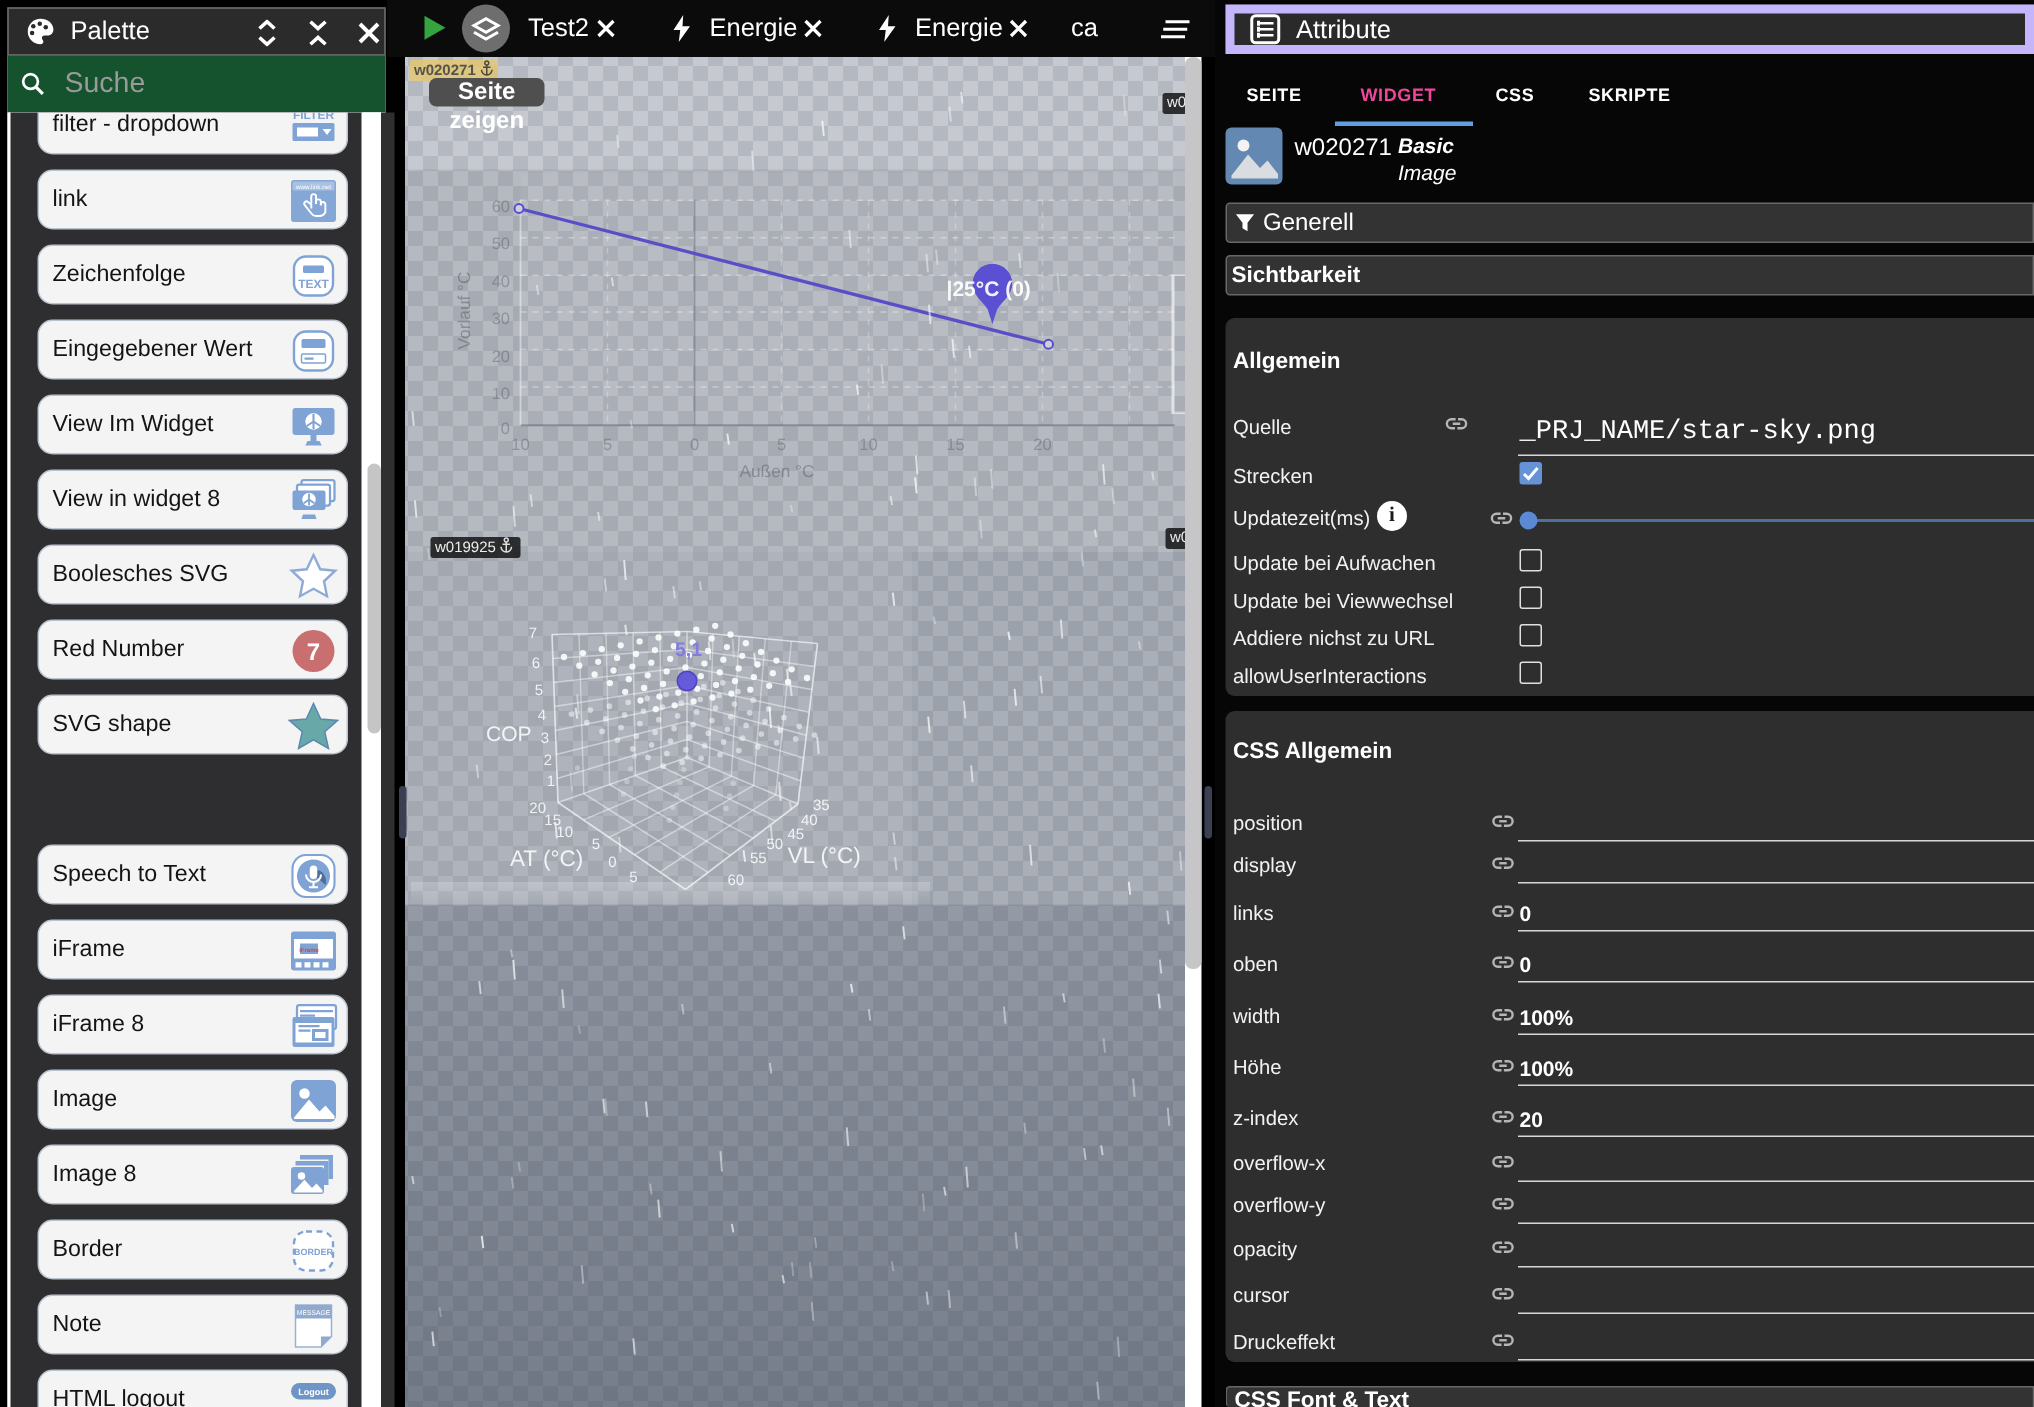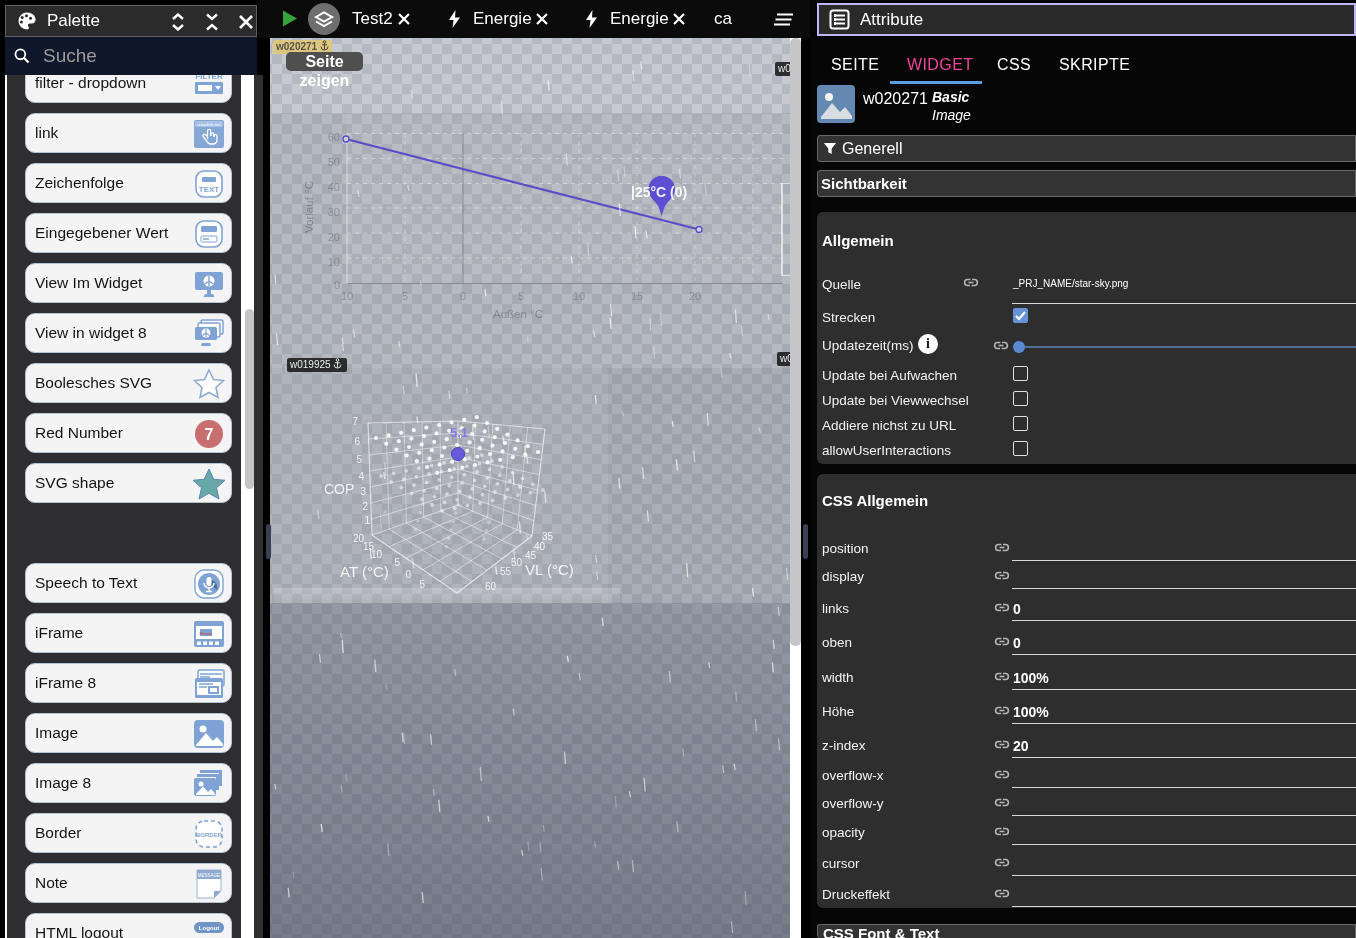--- a/index.html
+++ b/index.html
@@ -4,21 +4,21 @@
 <style>
   * { margin:0; padding:0; box-sizing:border-box; }
   html,body { background:#000; width:1356px; height:938px; overflow:hidden; }
   body { font-family:"Liberation Sans", sans-serif; position:relative; }
   .abs { position:absolute; }
 
   
   #palette { left:5px; top:5px; width:252px; height:933px; background:#fff; }
   #pal-head { left:0; top:0; width:252px; height:32px; background:#2b2b2b; border:1px solid #606060; display:flex; align-items:center; color:#fff; }
   #pal-head .title { font-size:17px; margin-left:11px; }
-  #pal-search { left:0; top:32px; width:252px; height:38px; background:#0f172a; display:flex; align-items:center; }
+  #pal-search { left:0; top:32px; width:252px; height:38px; background:#14532d; display:flex; align-items:center; }
   #pal-search .ph { color:#9a9a9a; font-size:19px; margin-left:12px; }
   #pal-body { left:0; top:70px; width:252px; height:863px; background:#fff; }
   #pal-list { left:2px; top:0; width:234px; height:863px; background:#2e2e30; overflow:hidden; }
   #pal-scroll { left:237px; top:0; width:12px; height:863px; background:#fff; }
   #pal-thumb { left:240px; top:234px; width:9px; height:180px; background:#c5c5c5; border-radius:5px; }
   .pitem { position:absolute; left:18px; width:207px; height:40px; background:#f4f4f5; border:1px solid #b9c2cf; border-radius:10px; color:#141414; font-size:15.5px; display:flex; align-items:center; }
   .pitem span { margin-left:9px; }
   .pitem .pic { position:absolute; right:5px; top:4px; width:34px; height:32px; }
 
   
@@ -35,23 +35,23 @@
     background-position:2px 6px, 2px 16px, 12px -4px, -8px 6px; }
   #cv-scroll { left:532px; top:38px; width:11px; height:900px; background:#ffffff; }
   #cv-thumb { left:532px; top:38px; width:11px; height:608px; background:#c6c6c8; border-radius:5px; }
   .shade { position:absolute; left:12px; width:520px; pointer-events:none; }
   .tabtx { top:9px; color:#fff; font-size:17px; }
   .xic { top:12px; width:14px; height:14px; }
   .bolt { top:10px; width:13px; height:18px; }
 
   
   #attr { left:810px; top:0; width:546px; height:938px; background:#060606; color:#eee; }
-  #attr-head { left:7px; top:3px; width:539px; height:33px; background:#2a2a2a; border:2px solid #c4b5fd; display:flex; align-items:center; }
+  #attr-head { left:7px; top:3px; width:539px; height:33px; background:#2a2a2a; border:6px solid #c4b5fd; display:flex; align-items:center; }
   #attr-head .title { font-size:17px; color:#fff; margin-left:10px; }
-  .tabs { left:21px; top:55px; font-size:16px; color:#fff; font-weight:normal; letter-spacing:0.4px; }
+  .tabs { left:21px; top:55px; font-size:12px; color:#fff; font-weight:bold; letter-spacing:0.4px; }
   .secbar { position:absolute; left:7px; width:539px; height:27px; background:#333333; border:1px solid #686868; border-radius:3px 0 0 3px; color:#fff; display:flex; align-items:center; }
   .panel { position:absolute; left:7px; width:539px; background:#2e2e2e; border-radius:6px 0 0 6px; }
   .rowlab { position:absolute; left:5px; font-size:13.5px; color:#f2f2f2; }
   .rowval { position:absolute; left:196px; font-size:14px; color:#fff; font-weight:bold; }
   .uline { position:absolute; left:195px; width:344px; height:1px; background:#d8d8d8; }
   .cbox { position:absolute; left:196px; width:15px; height:15px; border:1.5px solid #e0e0e0; border-radius:2px; background:transparent; }
   .linkic { position:absolute; width:16px; height:16px; }
 </style>
 </head>
 <body>
@@ -720,21 +720,21 @@
   <div class="panel" id="panel-allg" style="top:212px;height:252px;">
       <div style="position:absolute;left:5px;top:20px;font-size:15px;font-weight:bold;color:#fff;">Allgemein</div>
       <div class="rowlab" style="top:65px;">Quelle</div>
       <svg class="linkic" style="left:146px;top:63px;" viewBox="0 0 16 16">
         <g stroke="#b5b5b5" stroke-width="1.6" fill="none">
           <path d="M7 10.5 L4.6 10.5 a3 3 0 0 1 0 -6 L7.4 4.5"></path>
           <path d="M9 4.5 L11.4 4.5 a3 3 0 0 1 0 6 L8.6 10.5"></path>
           <path d="M5.5 7.5 L10.5 7.5"></path>
         </g>
       </svg>
-      <div style="position:absolute;left:196px;top:66px;font-size:10px;color:#fff;">_PRJ_NAME/star-sky.png</div>
+      <div style="position:absolute;left:196px;top:66px;font-size:18px;color:#fff;font-family:Liberation Mono, monospace;">_PRJ_NAME/star-sky.png</div>
       <div class="uline" style="top:91px;"></div>
       <div class="rowlab" style="top:98px;">Strecken</div>
       <div style="position:absolute;left:196px;top:96px;width:15px;height:15px;background:#6593d6;border-radius:2px;border-radius:2px;"><svg width="15" height="15" viewBox="0 0 15 15">
           <path d="M3 8 l3 3 l6 -7" stroke="#fff" stroke-width="2" fill="none"></path>
         </svg></div>
       <div class="rowlab" style="top:126px;">Updatezeit(ms)</div>
       <div style="position:absolute;left:101px;top:122px;width:20px;height:20px;border-radius:50%;background:#fff;color:#1a1a1a;text-align:center;font-size:14px;font-weight:bold;line-height:20px;font-family:'Liberation Serif',serif;">i</div>
       <svg class="linkic" style="left:176px;top:126px;" viewBox="0 0 16 16">
         <g stroke="#b5b5b5" stroke-width="1.6" fill="none">
           <path d="M7 10.5 L4.6 10.5 a3 3 0 0 1 0 -6 L7.4 4.5"></path>

